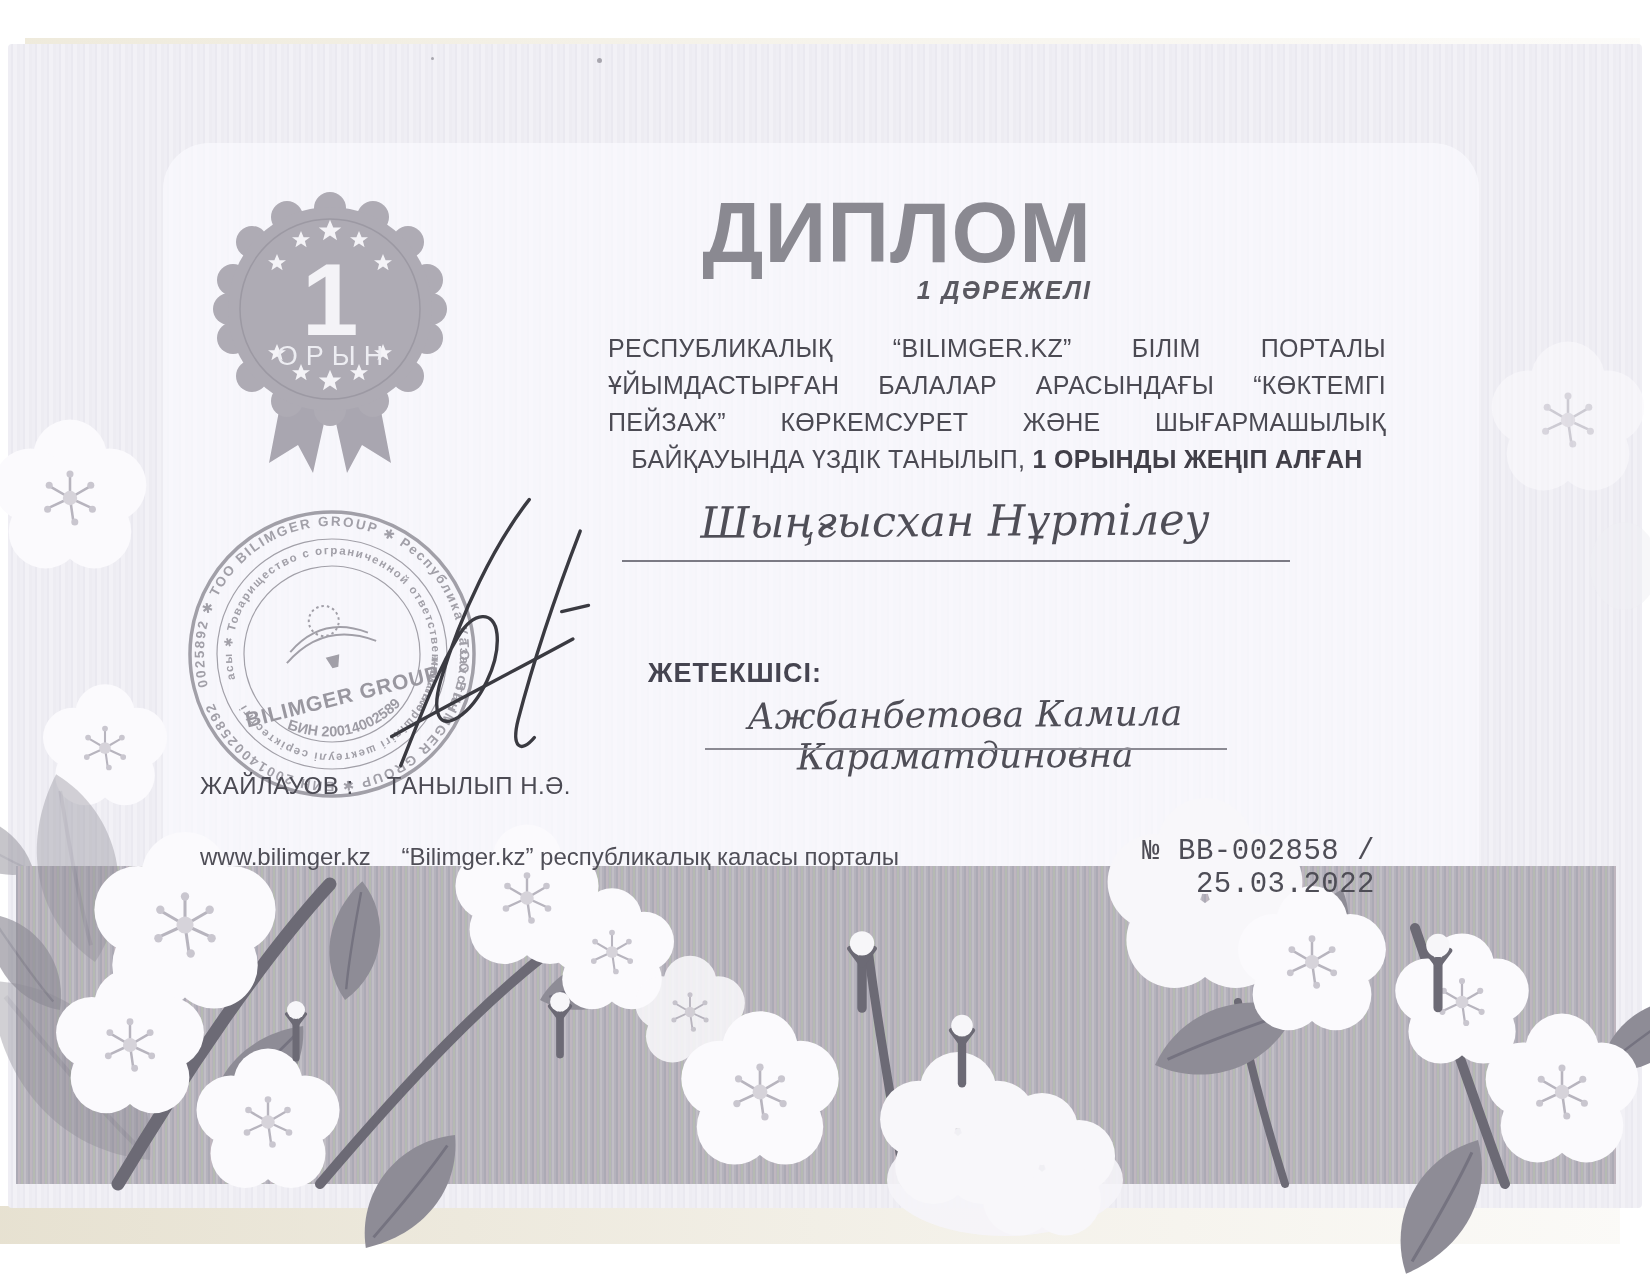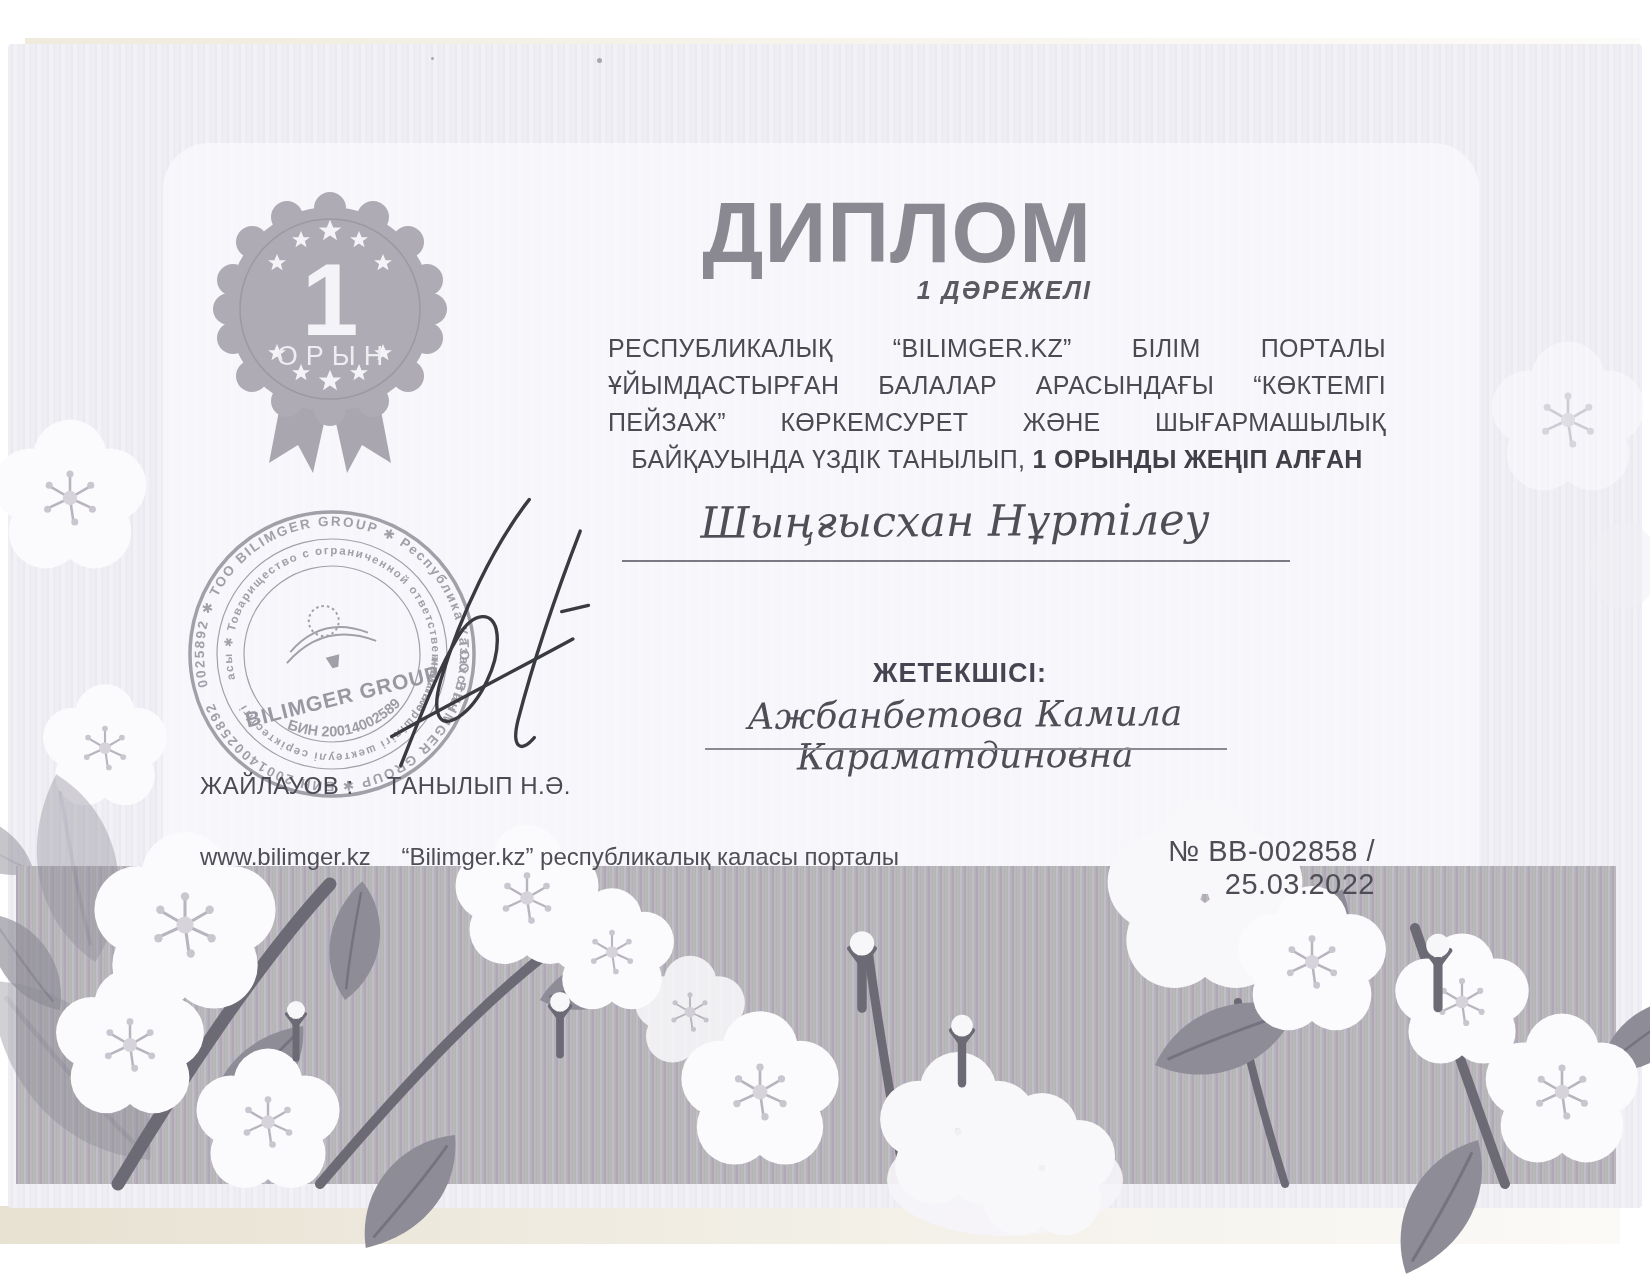--- a/index.html
+++ b/index.html
@@ -55,37 +55,37 @@
   .recipient{
     position:absolute;left:600px;top:496px;width:710px;text-align:center;
     font-size:43px;transform:rotate(-.4deg);
   }
   .rule1{position:absolute;left:622px;top:560px;width:668px;height:2px;background:#7b7a84;}
   .award{
     position:absolute;left:622px;top:570px;width:668px;text-align:center;
     font-size:28px;font-weight:700;letter-spacing:1px;color:#454450;
   }
   .sup-label{
-    position:absolute;left:620px;top:658px;width:680px;text-align:center;
+    position:absolute;left:648px;top:658px;width:680px;text-align:left;
     font-size:27px;font-weight:700;letter-spacing:1px;color:#454450;
   }
   .sup-name{
     position:absolute;left:610px;top:694px;width:710px;text-align:center;
     font-size:36px;transform:rotate(-.5deg);
   }
   .rule2{position:absolute;left:705px;top:748px;width:522px;height:2px;background:#8b8a93;}
   .director-line{
     position:absolute;left:200px;top:772px;font-size:24px;letter-spacing:.5px;color:#4b4a53;
   }
   .director-line .dname{margin-left:26px;}
   .site-line{position:absolute;left:200px;top:843px;font-size:24px;color:#4f4e57;}
   .site-line .caption{margin-left:24px;}
   .cert-no{
     position:absolute;left:1035px;top:835px;width:340px;text-align:right;
-    font-size:29px;letter-spacing:.5px;color:#4e4d56;
+    font-size:29px;letter-spacing:.5px;color:#4e4d56;font-family:Liberation Mono, monospace;
   }
   .badge-svg{position:absolute;left:205px;top:185px;}
   .stamp-svg{position:absolute;left:182px;top:502px;opacity:.82;}
   .sig-svg{position:absolute;left:372px;top:478px;}
   .speck{position:absolute;width:5px;height:5px;border-radius:50%;background:#6f6e76;opacity:.55;}
 </style>
 </head>
 <body>
 
 <div class="strip-top"></div>

